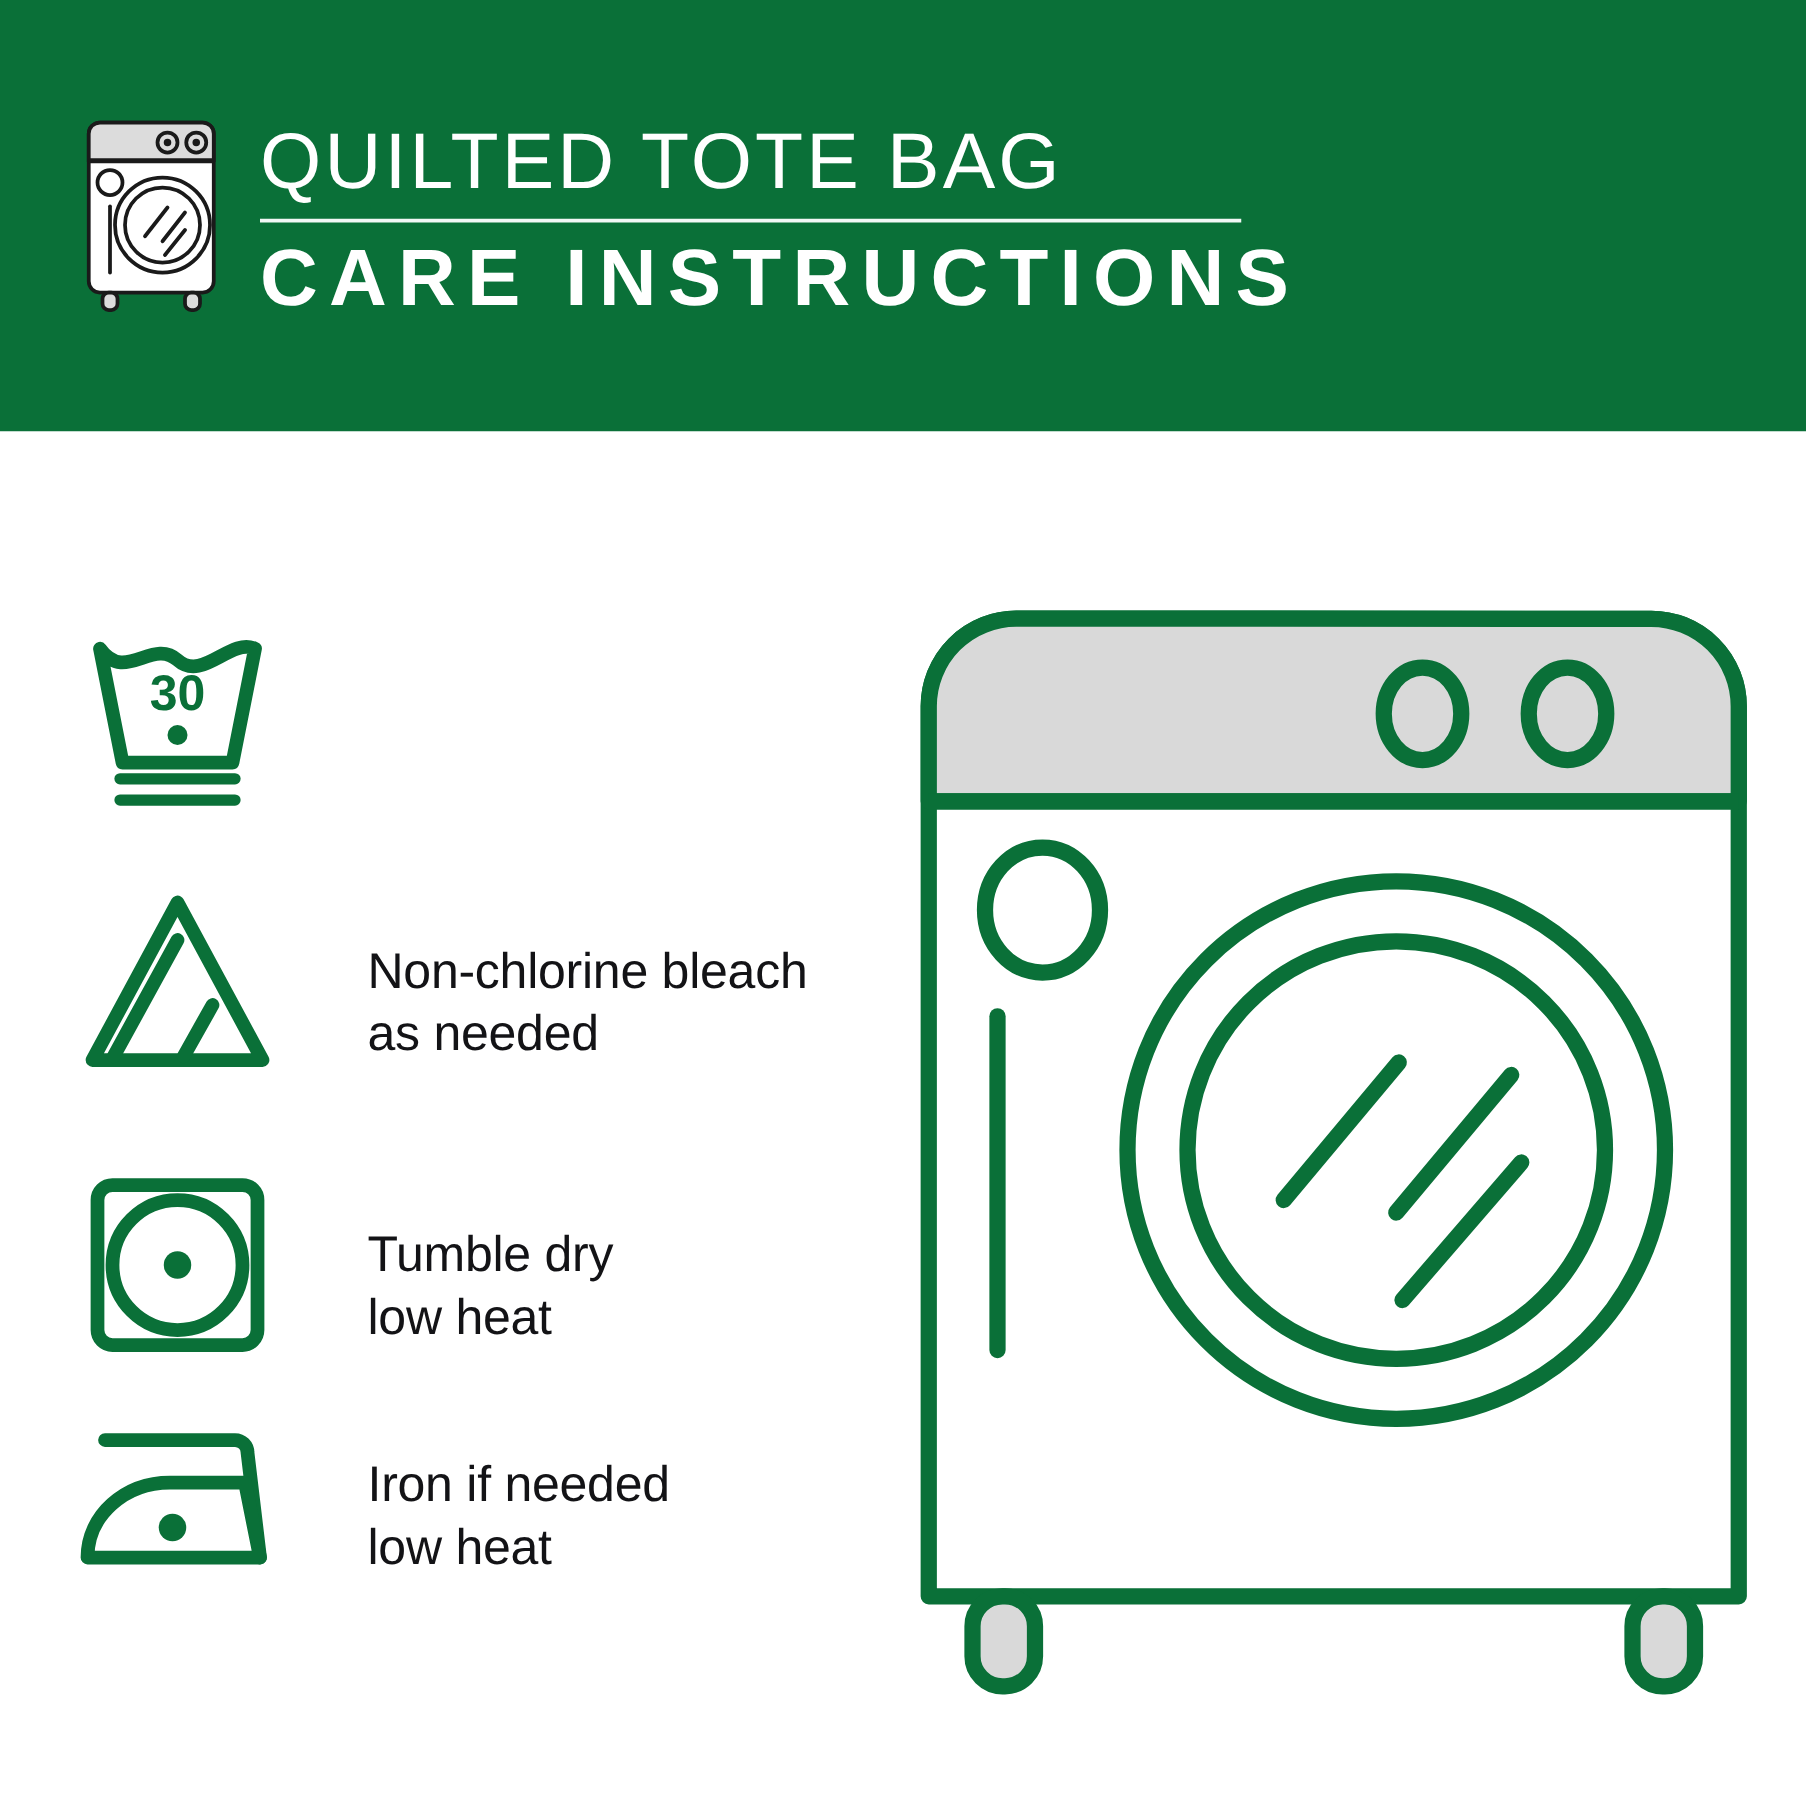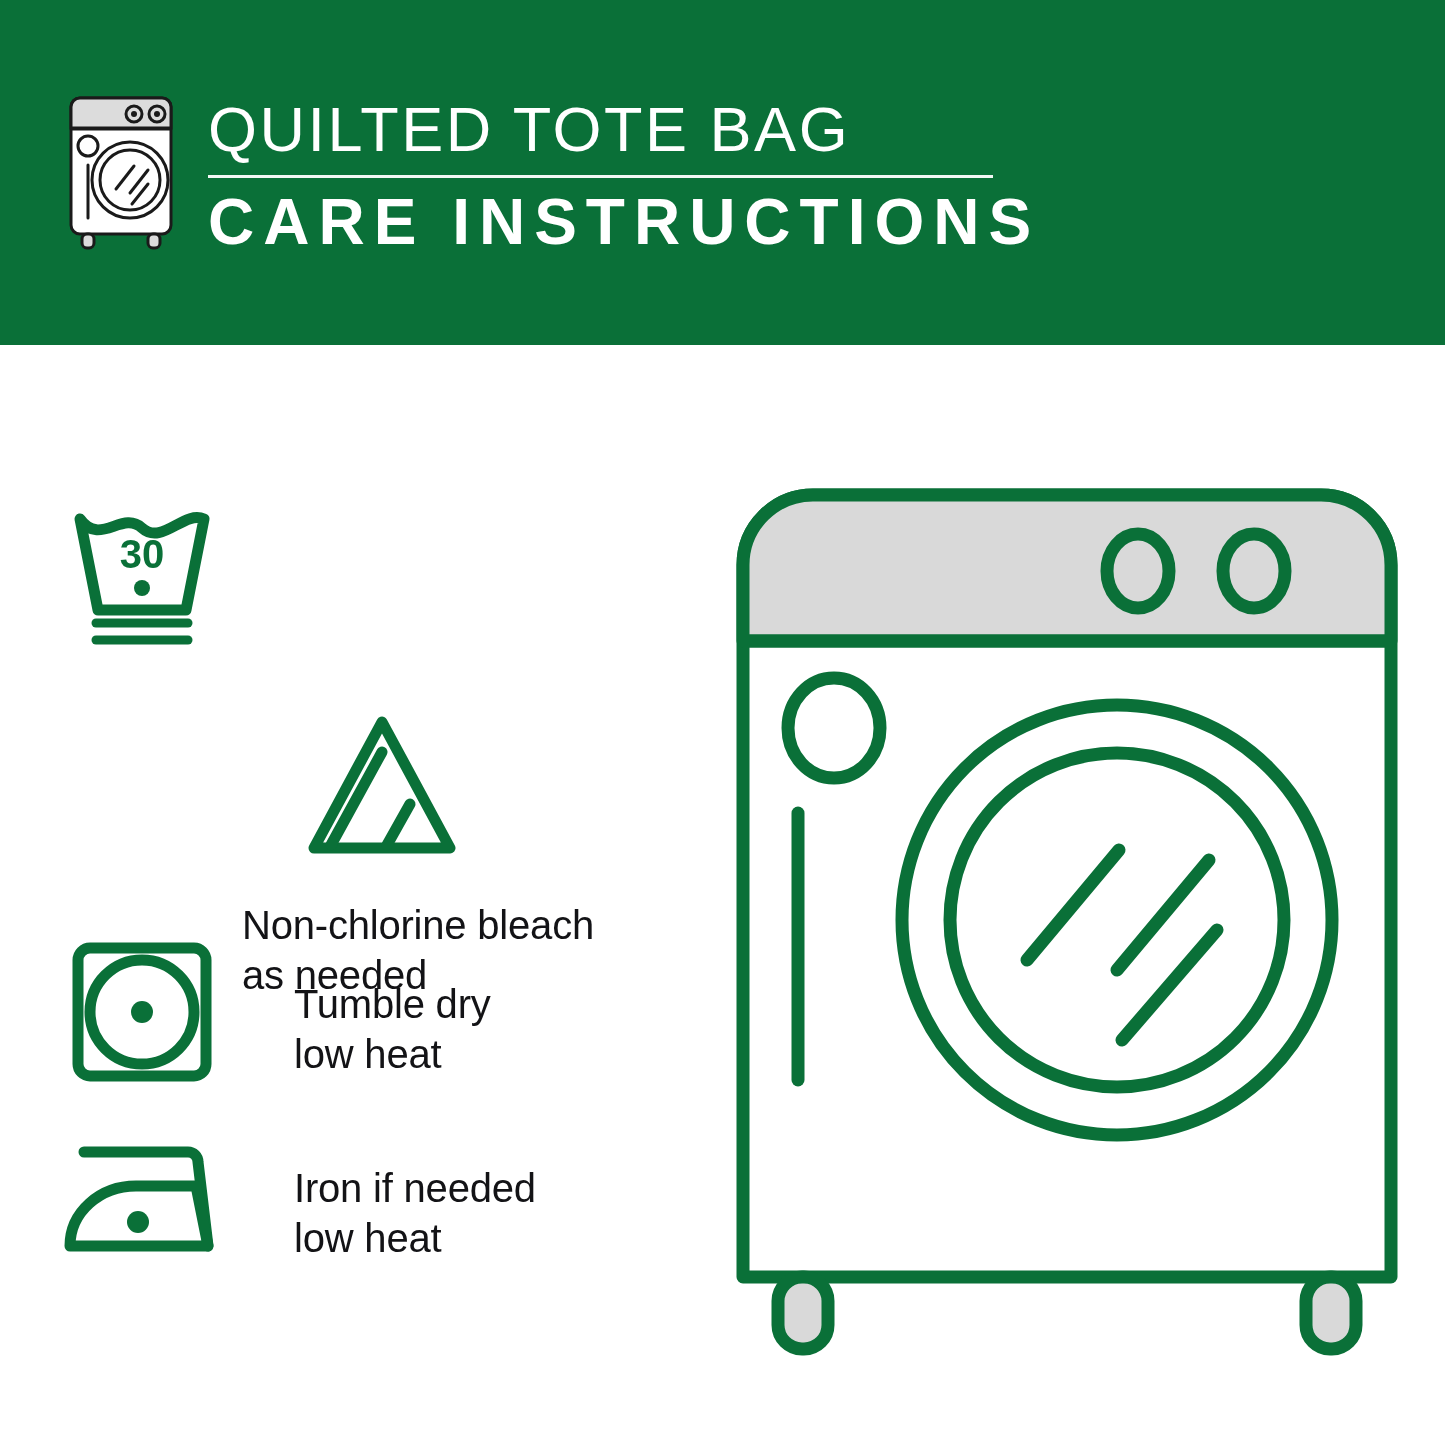--- a/index.html
+++ b/index.html
@@ -49,21 +49,21 @@
   
   .care-list {
     position:absolute; left:62px; top:492px;
     width:640px;
   }
   .care-row {
     position:absolute; left:0; width:640px;
     display:flex; align-items:center;
   }
   .care-row.r0 { top:0px; }
-  .care-row.r1 { top:212px;flex-direction:column; }
+  .care-row.r1 { top:212px; }
   .care-row.r2 { top:440px; }
   .care-row.r3 { top:624px; }
 
   .care-symbol {
     flex:0 0 auto;
     width:160px; height:160px;
     display:flex; align-items:center; justify-content:center;
   }
   .care-text {
     flex:1 1 auto;

